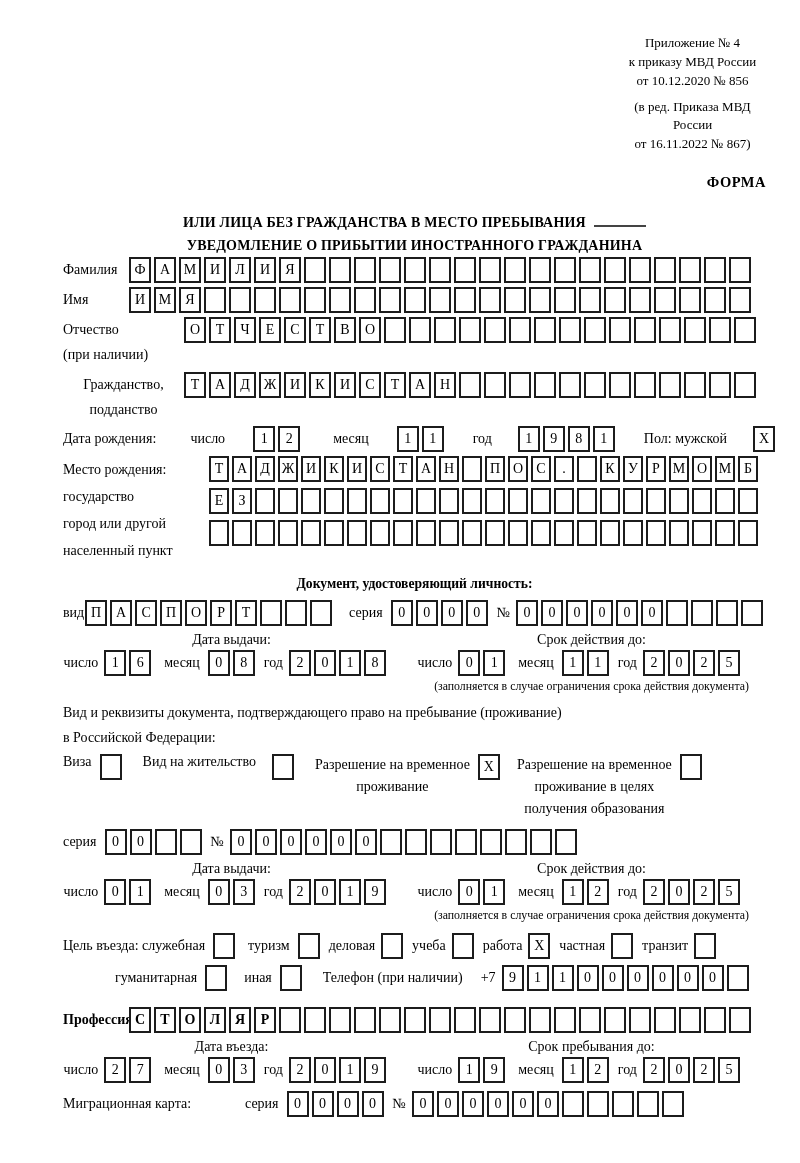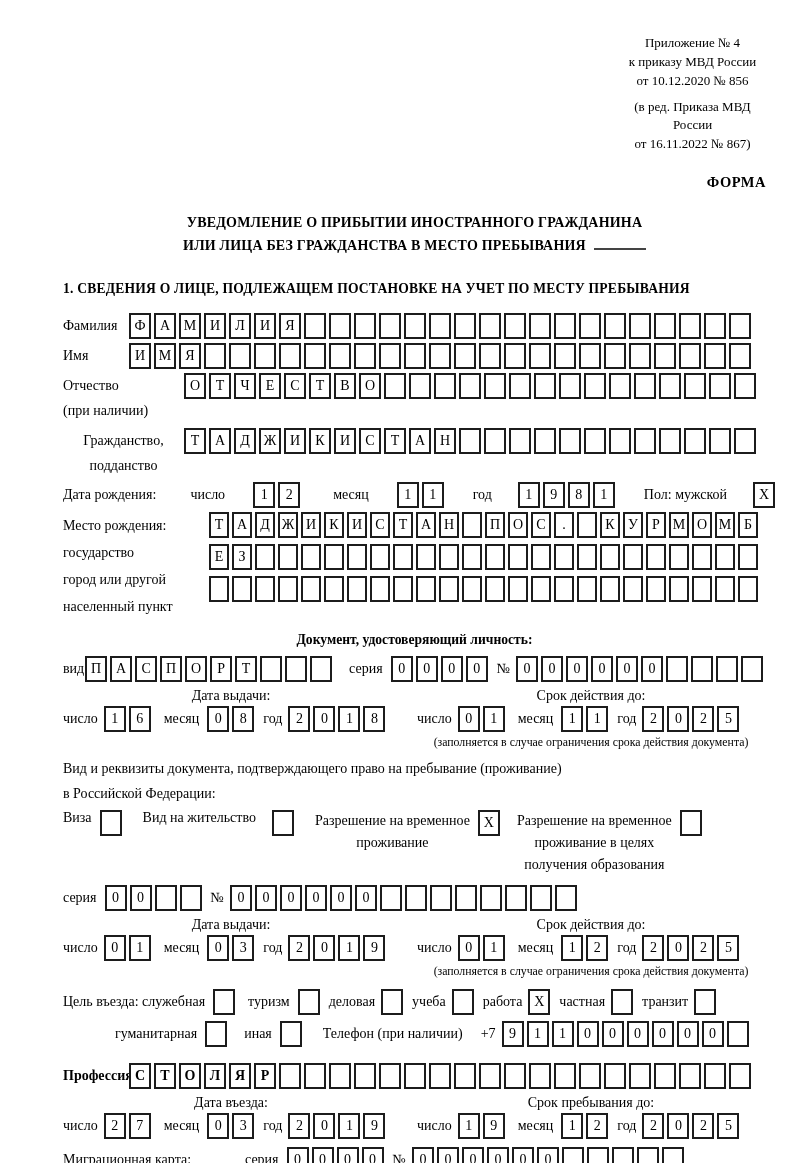--- a/index.html
+++ b/index.html
@@ -36,21 +36,21 @@
   .mr6{margin-right:6px;} .mr8{margin-right:8px;}
 
   
   .two-col { display:flex; align-items:flex-start; font-size:14px; margin-bottom:12px; }
   .bp-lbl { width:146px; flex-shrink:0; line-height:27px; }
   .box-rows .boxes { margin-bottom:6px; }
 
   .center-bold { text-align:center; font-weight:bold; font-size:13.6px; margin:8px 0 8px; }
 
   
-  .dp { display:flex; margin-top:6px; font-size:14px; }
+  .dp { display:flex; margin-top:6px; font-size:14px;justify-content:center; }
   .dp-col { width:336px; }
   .dp-col.right { margin-left:18px; width:348px; }
   .dp-title { text-align:center; margin-bottom:2px; }
   .dp-row { display:flex; align-items:center; white-space:nowrap; }
   .dp-note { font-size:11.8px; text-align:center; margin-top:3px; }
 
   .para { font-size:14px; line-height:1.8; margin-top:6px; }
 
   .cb-block { display:flex; align-items:flex-start; margin-top:4px; margin-bottom:10px; font-size:14px; }
   .cb-lines { text-align:center; line-height:1.55; }
@@ -66,27 +66,26 @@
     <div>к приказу МВД России</div>
     <div>от 10.12.2020 № 856</div>
     <div class="grp2">
       <div>(в ред. Приказа МВД России</div>
       <div>от 16.11.2022 № 867)</div>
     </div>
   </div>
   <div class="forma">ФОРМА</div>
 
   <div class="title">
-    <div>УВЕДОМЛЕНИЕ О ПРИБЫТИИ ИНОСТРАННОГО ГРАЖДАНИНА</div>
     <div>
       <span>ИЛИ ЛИЦА БЕЗ ГРАЖДАНСТВА В МЕСТО ПРЕБЫВАНИЯ</span><span class="blank-line"></span>
     </div>
-  </div>
-
-  <div class="sec-heading">1. СВЕДЕНИЯ О ЛИЦЕ, ПОДЛЕЖАЩЕМ ПОСТАНОВКЕ НА УЧЕТ ПО МЕСТУ ПРЕБЫВАНИЯ</div>
+    <div>УВЕДОМЛЕНИЕ О ПРИБЫТИИ ИНОСТРАННОГО ГРАЖДАНИНА</div>
+  </div>
+
 
   <div class="row">
     <span class="lbl w-name">Фамилия</span>
     <span class="boxes">
         <span class="cell">Ф</span>
         <span class="cell">А</span>
         <span class="cell">М</span>
         <span class="cell">И</span>
         <span class="cell">Л</span>
         <span class="cell">И</span>

